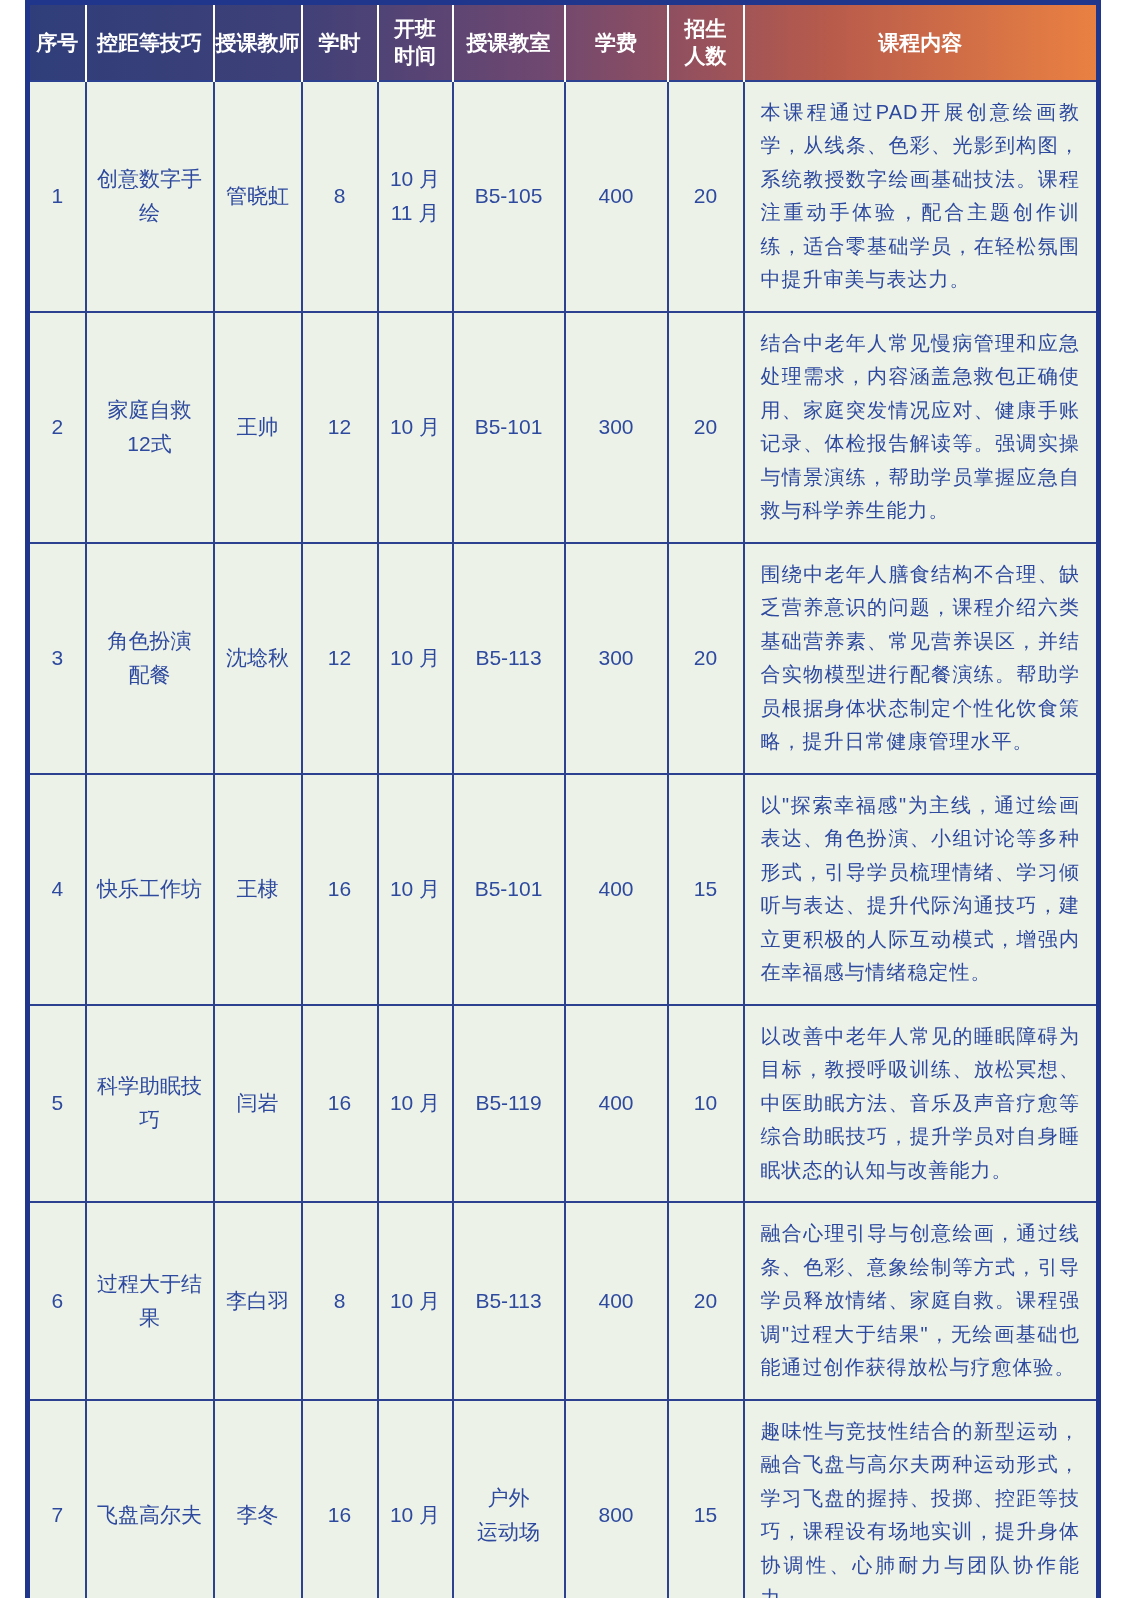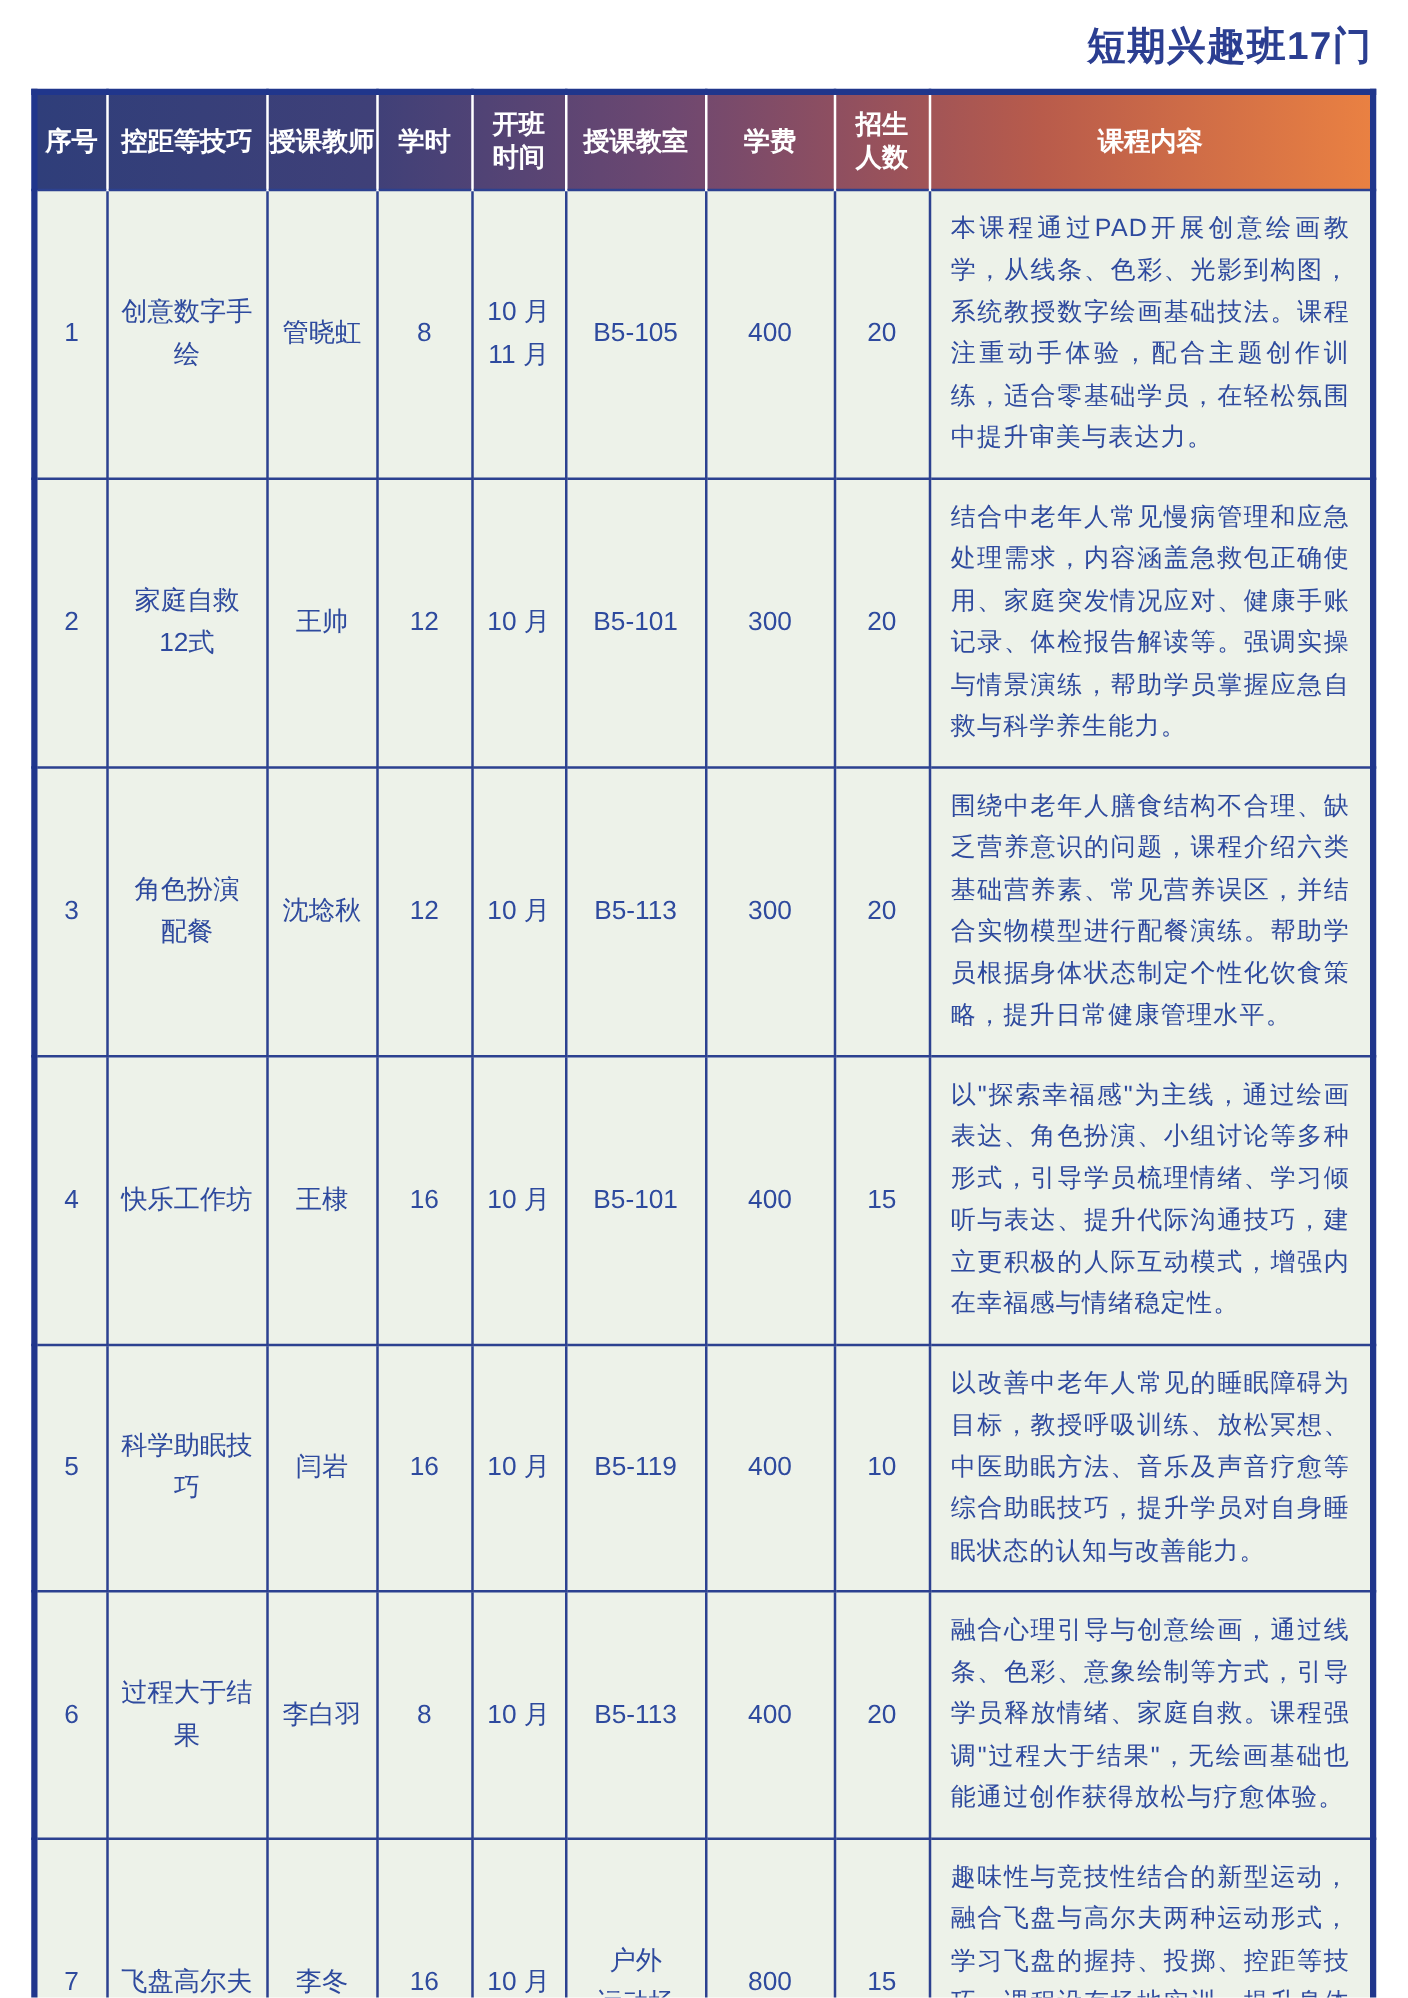--- a/index.html
+++ b/index.html
@@ -65,21 +65,20 @@
   }
   tr.r-tall1 { height: 207px; }
   tr.r-tall2 { height: 206px; }
   tr.r-mid   { height: 180px; }
   tr.r-last  { height: 231px; }
 </style>
 </head>
 <body>
 
 <div class="page">
-  <div class="page-title">短期兴趣班17门</div>
 
   <table class="course-table">
     <colgroup>
       <col style="width:58px">
         <col style="width:128px">
         <col style="width:88px">
       <col style="width:76px">
         <col style="width:75px">
         <col style="width:112px">
       <col style="width:103px">

